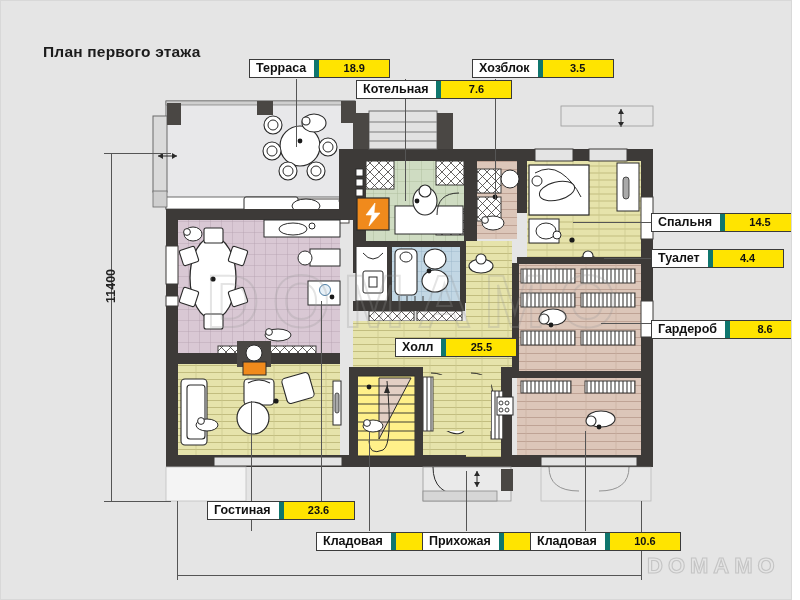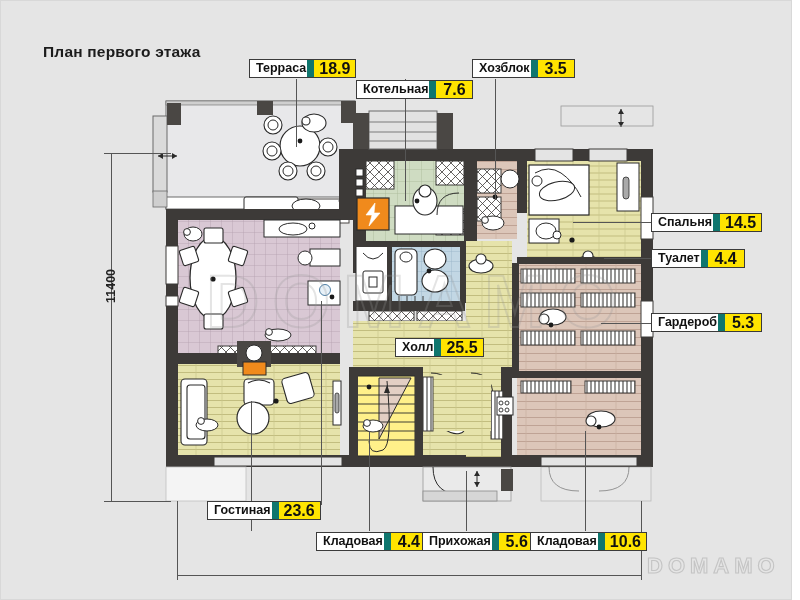--- a/index.html
+++ b/index.html
@@ -41,36 +41,36 @@
     border: 1px solid #3a3a3a;
     background: #ffffff;
     height: 19px;
     box-sizing: border-box;
     z-index: 40;
     white-space: nowrap;
   }
   .callout .cname {
     display: flex;
     align-items: center;
-    padding: 0 1px 0 6px;
+    padding: 0 8px 0 6px;
     font-size: 12.5px;
     font-weight: bold;
     color: #111111;
     line-height: 1;
   }
   .callout .carea {
     display: flex;
     align-items: center;
     justify-content: center;
-    padding: 0 5px;
-    font-size: 16px;
+    padding: 0 22px;
+    font-size: 11px;
     font-weight: bold;
     color: #111111;
     background: #ffe400;
-    border-left: 7px solid #0f766e;
+    border-left: 5px solid #0f766e;
     line-height: 1;
     min-width: 26px;
   }
 
   
   .leader {
     position: absolute;
     background: #555555;
     z-index: 30;
   }
@@ -621,23 +621,23 @@
   <div class="callout" id="callout-bedroom" style="left:650px; top:212px;">
     <span class="cname">Спальня</span>
     <span class="carea">14.5</span>
   </div>
 
   <div class="callout" id="callout-toilet" style="left:650px; top:248px;">
     <span class="cname">Туалет</span>
     <span class="carea">4.4</span>
   </div>
 
-  <div class="callout" id="callout-wardrobe" style="left:650px; top:312px;">
+  <div class="callout" id="callout-wardrobe" style="left:650px; top:319px;">
     <span class="cname">Гардероб</span>
-    <span class="carea">5.3</span>
+    <span class="carea">8.6</span>
   </div>
 
   <div class="callout" id="callout-hall" style="left:394px; top:337px;">
     <span class="cname">Холл</span>
     <span class="carea">25.5</span>
   </div>
 
 
   <div class="callout" id="callout-living" style="left:206px; top:500px;">
     <span class="cname">Гостиная</span>

